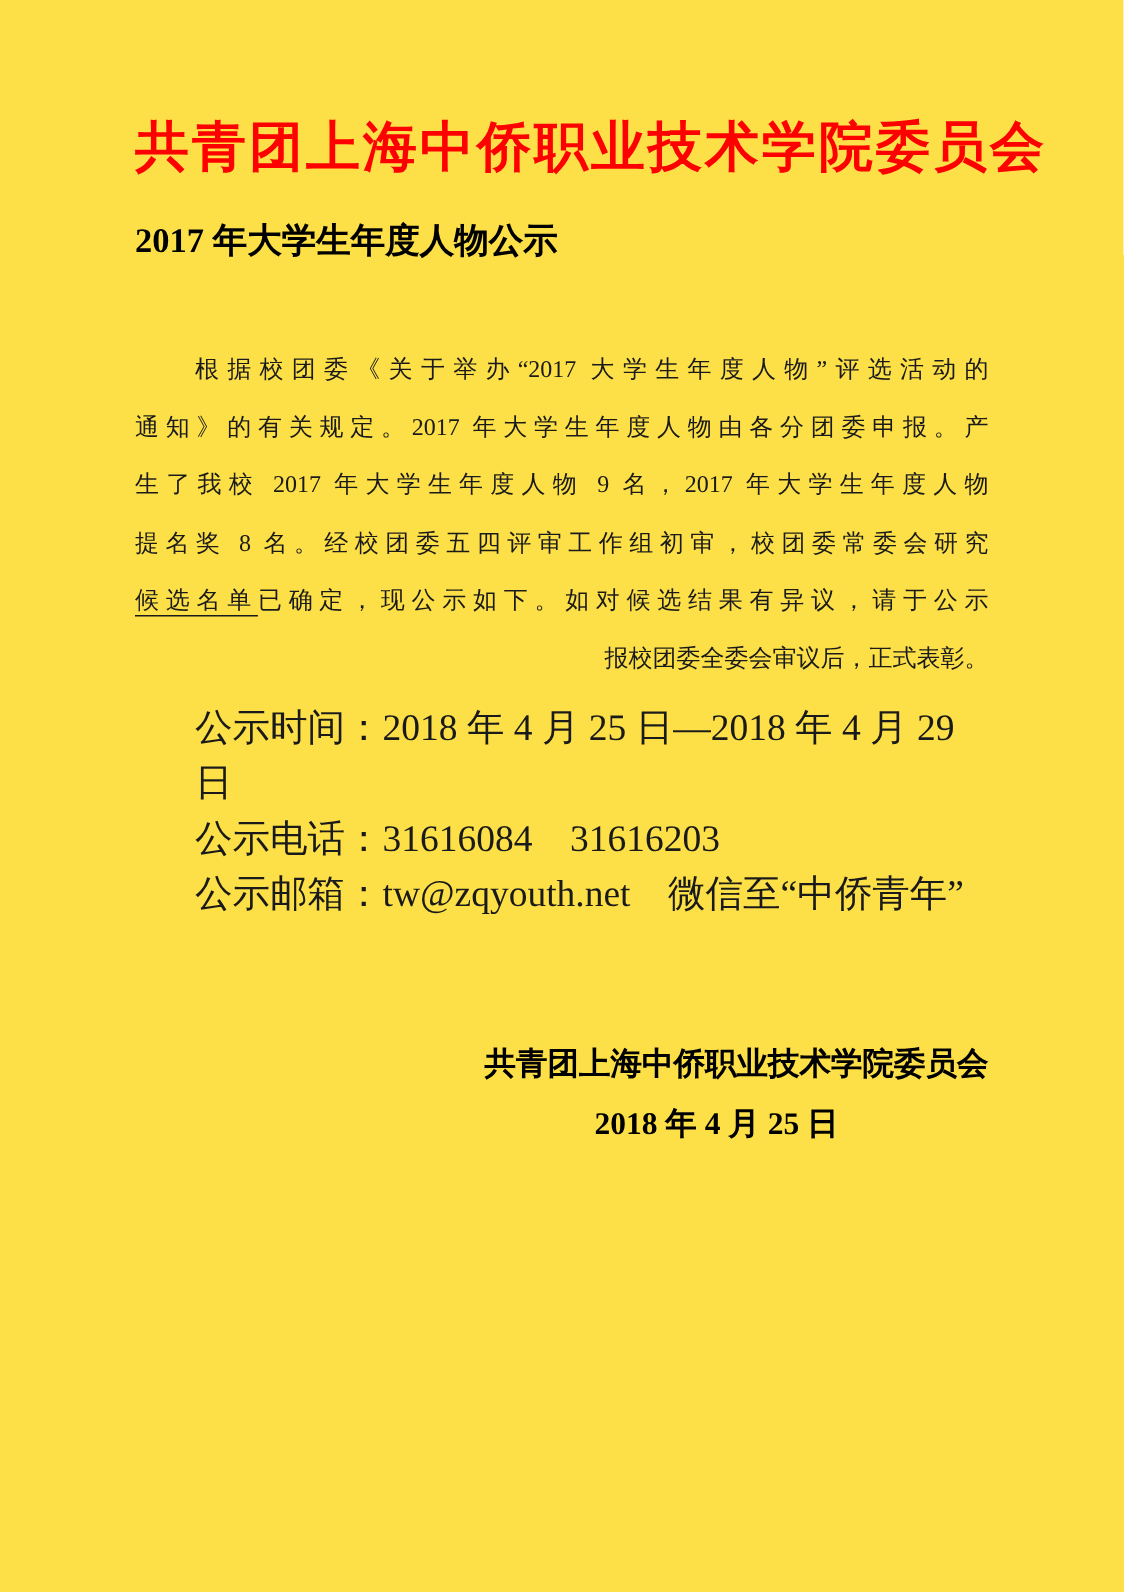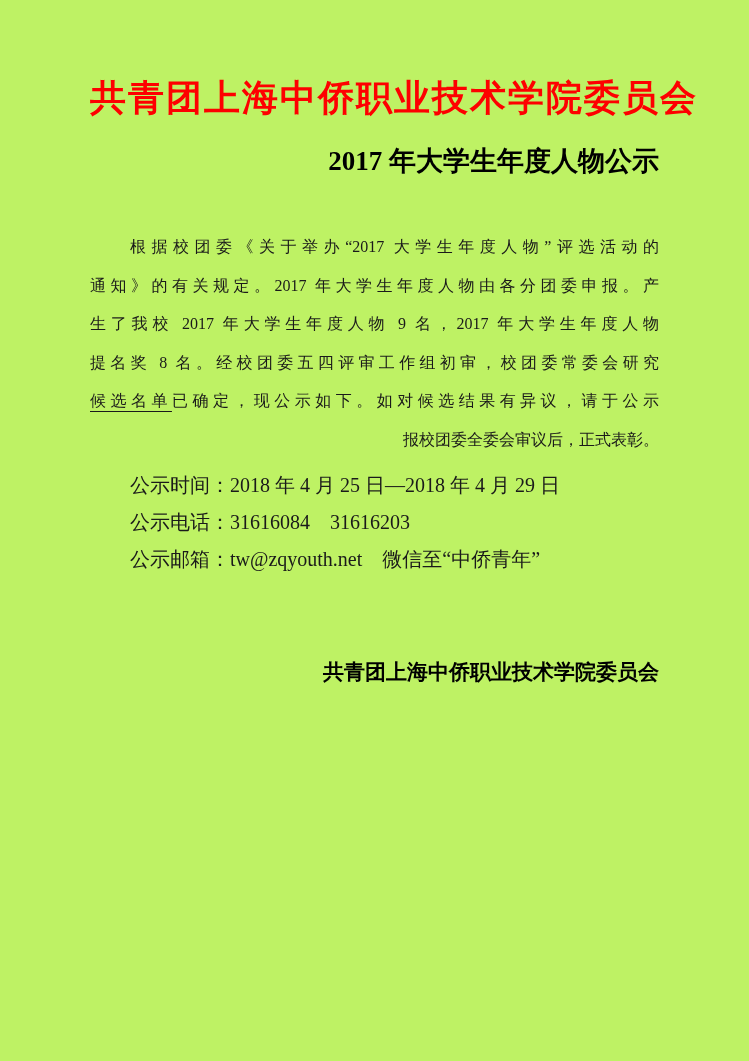--- a/index.html
+++ b/index.html
@@ -5,40 +5,40 @@
   html, body {
     margin: 0;
     padding: 0;
     background: #ffffff;
   }
   .page {
     position: relative;
     width: 749px;
     height: 1061px;
     margin: 0 auto;
-    background: #bef264;
+    background: #fde047;
     box-sizing: border-box;
     padding: 78px 90px 0 90px;
     font-family: "Liberation Serif", "DejaVu Serif", serif;
     color: #1a1a1a;
     overflow: hidden;
   }
   .doc-title {
     text-align: center;
     font-size: 36px;
     line-height: 40px;
     font-weight: bold;
     letter-spacing: 2px;
     color: #fe0000;
     margin: 0 0 26px 0;
     white-space: nowrap;
   }
   .doc-subtitle {
-    text-align: right;
-    font-size: 27px;
+    text-align: left;
+    font-size: 23px;
     line-height: 34px;
     font-weight: bold;
     color: #000000;
     margin: 0 0 50px 0;
     white-space: nowrap;
     font-family: Liberation Serif, serif;
   }
   .body-para {
     font-size: 16px;
     line-height: 38.5px;
@@ -56,21 +56,21 @@
     text-align-last: auto;
   }
   .underlined {
     text-decoration: underline;
     text-underline-offset: 5px;
     text-decoration-thickness: 1px;
     margin-top: 46px;
   }
   .info-block {
     margin-top: 8px;
-    font-size: 20px;
+    font-size: 25px;
     line-height: 37px;
   }
   .info-line {
     padding-left: 40px;
     white-space: pre-wrap;
   }
   .signature-block {
     margin-top: 74px;
     font-size: 21px;
     line-height: 40px;
@@ -101,15 +101,16 @@
   </div>
 
   <div class="info-block">
     <div class="info-line">公示时间：2018 年 4 月 25 日—2018 年 4 月 29 日</div>
     <div class="info-line">公示电话：31616084    31616203</div>
     <div class="info-line">公示邮箱：tw@zqyouth.net    微信至“中侨青年”</div>
   </div>
 
   <div class="signature-block">
     <div class="signature-org">共青团上海中侨职业技术学院委员会</div>
+    <div class="signature-date">2018 年 4 月 25 日</div>
   </div>
 
 </div>
 
 </body></html>

